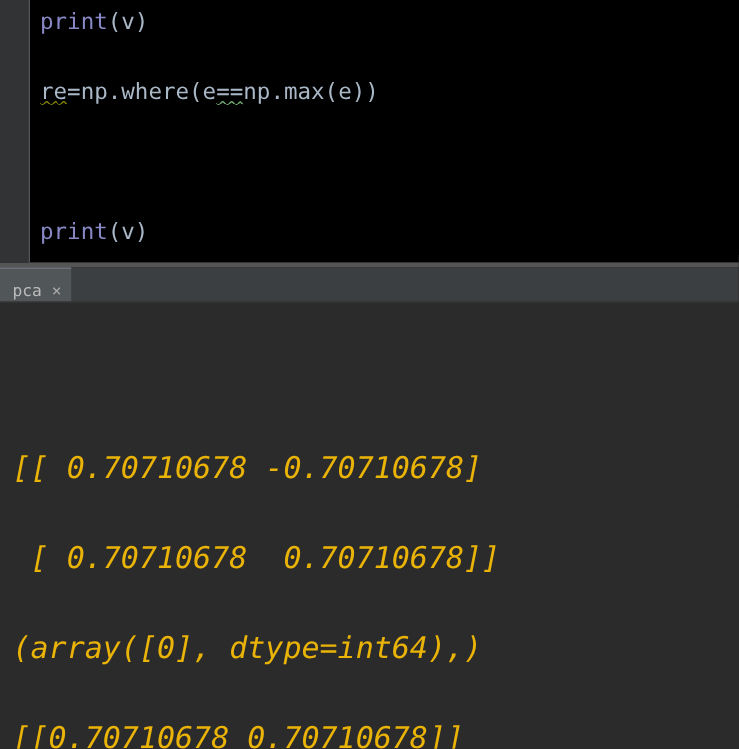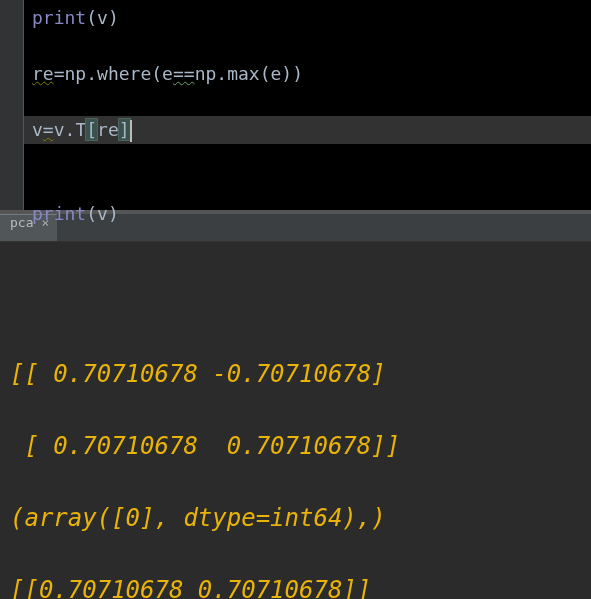--- a/index.html
+++ b/index.html
@@ -84,21 +84,21 @@
   }
   .tab-bar {
     height: 28px;
     background: #3c3f41;
     display: flex;
     align-items: center;
     border-bottom: 1px solid #323232;
   }
   .tab {
     display: flex;
-    align-items: flex-start;
+    align-items: flex-end;
     padding: 0 6px 0 10px;
     height: 100%;
     background: #515658;
     border-top: 1px solid #747a80;
     font-size: 13px;
     color: #bbb;
     gap: 6px;
   }
   .tab-close {
     color: #aaa;
@@ -129,21 +129,20 @@
   <div class="code-area">
 
     <div class="code-line"><span><span class="fn">print</span><span class="punc">(</span><span class="ident">v</span><span class="punc">)</span></span></div>
 
     <div class="blank-line"></div>
 
     <div class="code-line"><span><span class="ident warn">re</span><span class="punc">=</span><span class="ident">np</span><span class="punc">.</span><span class="ident">where</span><span class="punc">(</span><span class="ident">e</span><span class="punc warn2">==</span><span class="ident">np</span><span class="punc">.</span><span class="ident">max</span><span class="punc">(</span><span class="ident">e</span><span class="punc">))</span></span></div>
 
     <div class="blank-line"></div>
 
-    <div class="code-line caret-line"><div class="highlight-line"></div><span><span class="ident">v</span><span class="punc warn">=</span><span class="ident">v</span><span class="punc">.</span><span class="ident">T</span><span class="punc bracket-hl">[</span><span class="ident">re</span><span class="punc bracket-hl">]</span><span class="cursor-mark"></span></span></div>
 
     <div class="blank-line"></div>
 
 
     <div class="blank-line"></div>
 
     <div class="code-line"><span><span class="fn">print</span><span class="punc">(</span><span class="ident">v</span><span class="punc">)</span></span></div>
 
   </div>
 </div>

